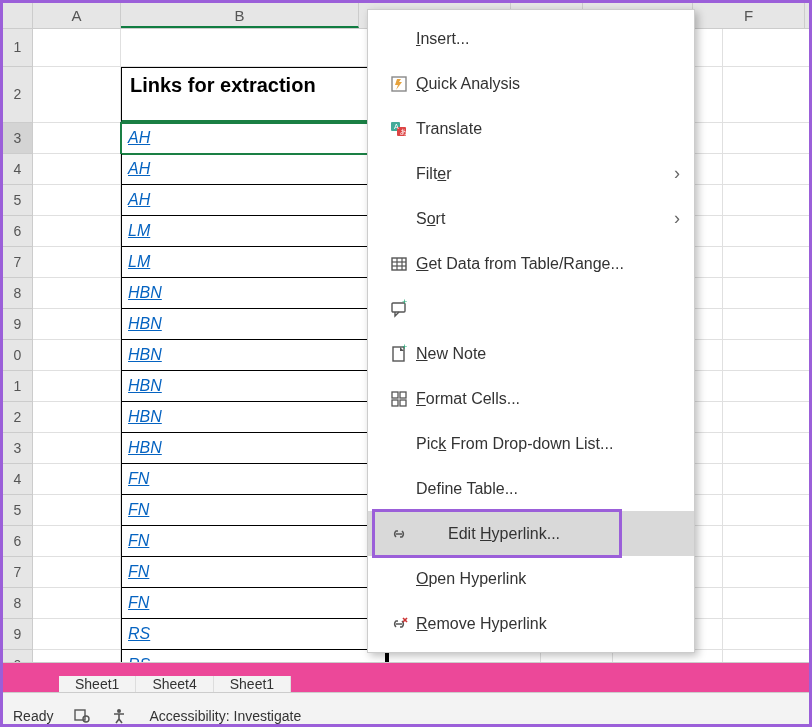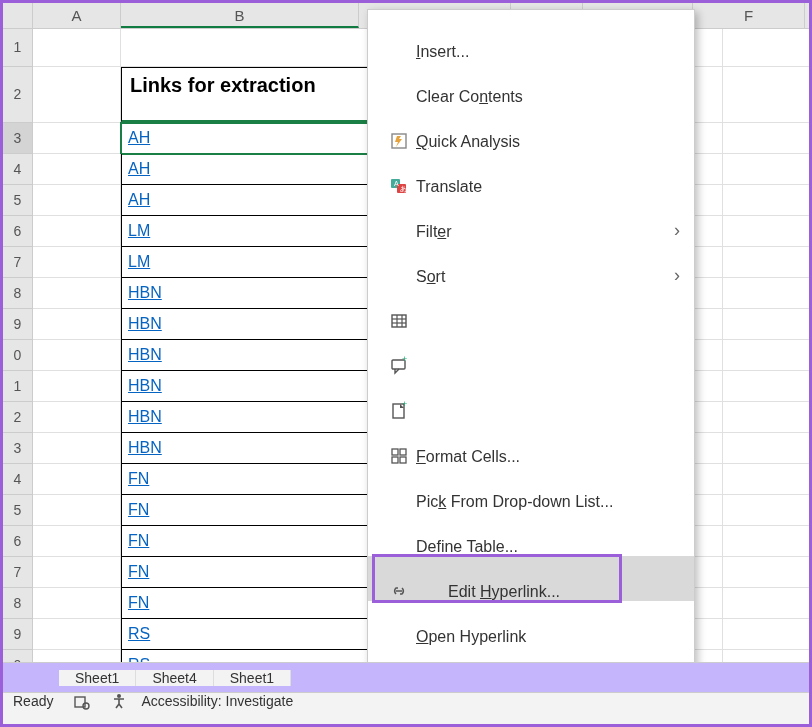--- a/index.html
+++ b/index.html
@@ -30,37 +30,37 @@
   .cF { width:112px; }
 
   .row1 { height: 38px; }
   .row1 .rh, .row1 .cell { height: 38px; line-height: 36px; }
   .row2 { height: 56px; }
   .row2 .rh { height:56px; line-height:54px; }
   .row2 .cell { height:56px; }
   .header-text { font-weight:700; font-size:20px; color:#000; line-height:70px; border:1px solid #000; border-bottom:2px solid #1a7f44; height:100%; padding:0 8px; display:flex; align-items:flex-end; }
 
   .data-row { height:31px; }
-  .data-row .cB { border-left:1px solid #000; border-right:4px solid #000000; border-bottom:1px solid #000; }
+  .data-row .cB { border-left:1px solid #000; border-right:4px solid #000000; border-bottom:1px solid #000;font-style:italic; }
   .link-cell a { color:#0563c1; text-decoration:underline; font-size:16px; }
   .selected-cell { outline:2px solid #1a7f44; outline-offset:-1px; }
 
   .context-menu { position:absolute; top:6px; left:364px; width:328px; background:#fff; border:1px solid #ccc; box-shadow:3px 3px 8px rgba(0,0,0,0.25); padding:6px 0; font-size:16px; color:#333; }
-  .menu-item { display:flex; align-items:flex-end; height:45px; padding:0 14px 0 14px; cursor:default; position:relative; }
+  .menu-item { display:flex; align-items:center; height:45px; padding:0 14px 0 14px; cursor:default; position:relative; }
   .menu-item .icon-slot { width:34px; flex:none; display:flex; align-items:center; justify-content:center; }
   .menu-item .label { flex:1; }
   .menu-item .arrow { font-size:18px; color:#666; }
   .menu-item.highlighted { background:#d9d9d9;gap:32px; }
   .highlight-box { position:absolute; border:3px solid #9b5fd9; pointer-events:none; }
 
-  .tabs-bar { position:absolute; left:0; right:0; bottom:32px; height:30px; background:#c4b5fd; display:flex; align-items:center; border-top:1px solid #ccc; }
+  .tabs-bar { position:absolute; left:0; right:0; bottom:32px; height:30px; background:#ec4899; display:flex; align-items:flex-end; border-top:1px solid #ccc; }
   .tab-nav { width:56px; border-right:1px solid #ddd; }
   .tab { padding:0 16px; display:flex; align-items:center; font-size:14px; color:#333; border-right:1px solid #ddd; background:#f3f3f3; }
 
-  .status-bar { position:absolute; left:0; right:0; bottom:0; height:32px; background:#f3f3f3; border-top:1px solid #ccc; display:flex; align-items:flex-start; padding:0 10px; font-size:14px; color:#333; gap:18px; }
+  .status-bar { position:absolute; left:0; right:0; bottom:0; height:32px; background:#f3f3f3; border-top:1px solid #ccc; display:flex; align-items:flex-end; padding:0 10px; font-size:14px; color:#333; gap:18px; }
   .status-bar .icon-slot { width:22px; display:flex; align-items:center; justify-content:center; }
 
   .u { text-decoration: underline; }
 </style>
 </head>
 <body>
 
 <div class="sheet-area">
   <div class="col-headers">
     <div class="corner"></div>
@@ -265,24 +265,20 @@
       </div>
     </div>
 </div>
 
 <div class="context-menu" id="ctxmenu">
     <div class="menu-item">
       <span class="icon-slot"></span>
       <span class="label"><span class="u">I</span>nsert...</span>
     </div>
     <div class="menu-item">
-      <span class="icon-slot"></span>
-      <span class="label">Clear Co<span class="u">n</span>tents</span>
-    </div>
-    <div class="menu-item">
       <span class="icon-slot">
         <svg width="20" height="20" viewBox="0 0 20 20">
           <rect x="3" y="3" width="14" height="14" fill="none" stroke="#888" stroke-width="1.4"></rect>
           <path d="M8 5 L6 11 L9 11 L7 16 L13 8 L10 8 L12 5 Z" fill="#e6a23c"></path>
         </svg>
       </span>
       <span class="label"><span class="u">Q</span>uick Analysis</span>
     </div>
     <div class="menu-item">
       <span class="icon-slot">
@@ -308,38 +304,40 @@
     <div class="menu-item">
       <span class="icon-slot">
         <svg width="20" height="20" viewBox="0 0 20 20">
           <rect x="3" y="4" width="14" height="12" fill="none" stroke="#555" stroke-width="1.4"></rect>
           <line x1="3" y1="8" x2="17" y2="8" stroke="#555" stroke-width="1.2"></line>
           <line x1="3" y1="12" x2="17" y2="12" stroke="#555" stroke-width="1.2"></line>
           <line x1="8" y1="4" x2="8" y2="16" stroke="#555" stroke-width="1.2"></line>
           <line x1="13" y1="4" x2="13" y2="16" stroke="#555" stroke-width="1.2"></line>
         </svg>
       </span>
+      <span class="label"><span class="u">G</span>et Data from Table/Range...</span>
     </div>
     <div class="menu-item">
       <span class="icon-slot">
         <svg width="20" height="20" viewBox="0 0 20 20">
           <rect x="3" y="4" width="13" height="9" rx="1" fill="none" stroke="#555" stroke-width="1.4"></rect>
           <path d="M6 13 L6 17 L10 13" fill="none" stroke="#555" stroke-width="1.4"></path>
           <text x="13" y="6" font-size="9" fill="#2a7">+</text>
         </svg>
       </span>
     </div>
     <div class="menu-item">
       <span class="icon-slot">
         <svg width="20" height="20" viewBox="0 0 20 20">
           <rect x="4" y="3" width="11" height="14" fill="none" stroke="#555" stroke-width="1.4"></rect>
           <path d="M11 3 L15 7 L11 7 Z" fill="#555"></path>
           <text x="13" y="6" font-size="9" fill="#2a7">+</text>
         </svg>
       </span>
+      <span class="label"><span class="u">N</span>ew Note</span>
     </div>
     <div class="menu-item">
       <span class="icon-slot">
         <svg width="20" height="20" viewBox="0 0 20 20">
           <rect x="3" y="3" width="6" height="6" fill="none" stroke="#555" stroke-width="1.3"></rect>
           <rect x="11" y="3" width="6" height="6" fill="none" stroke="#555" stroke-width="1.3"></rect>
           <rect x="3" y="11" width="6" height="6" fill="none" stroke="#555" stroke-width="1.3"></rect>
           <rect x="11" y="11" width="6" height="6" fill="none" stroke="#555" stroke-width="1.3"></rect>
         </svg>
       </span>
@@ -386,20 +384,20 @@
 </div>
 
 <div class="status-bar">
   <span>Ready</span>
   <span class="icon-slot">
     <svg width="18" height="18" viewBox="0 0 18 18">
         <rect x="2" y="4" width="10" height="10" fill="none" stroke="#555" stroke-width="1.4"></rect>
         <circle cx="13" cy="13" r="3" fill="none" stroke="#555" stroke-width="1.4"></circle>
       </svg>
   </span>
-  <span style="display:flex;align-items:center;gap:14px;">
+  <span style="display:flex;align-items:center;gap:22px;">
     <svg width="16" height="16" viewBox="0 0 16 16">
         <circle cx="8" cy="3" r="2" fill="#555"></circle>
         <path d="M3 6 L13 6 M8 6 L8 11 M8 11 L5 15 M8 11 L11 15" stroke="#555" stroke-width="1.6" fill="none"></path>
       </svg>
     <span>Accessibility: Investigate</span>
   </span>
 </div>
 
 </body></html>

